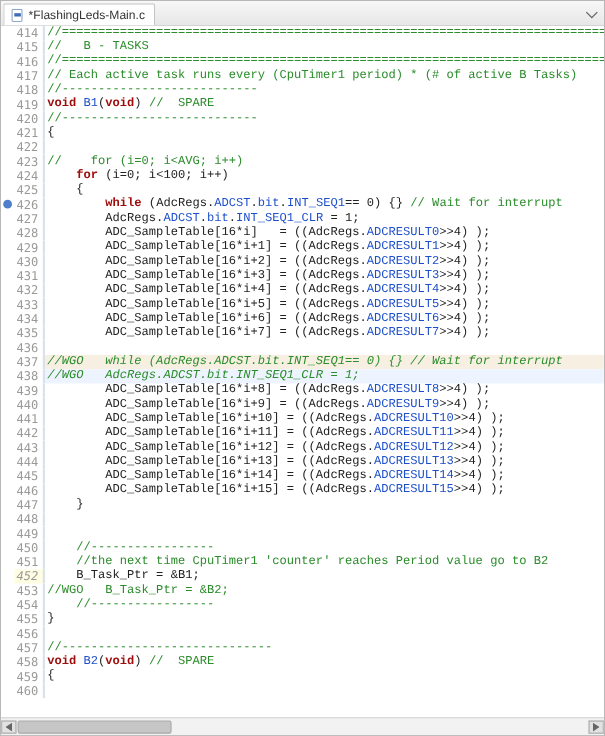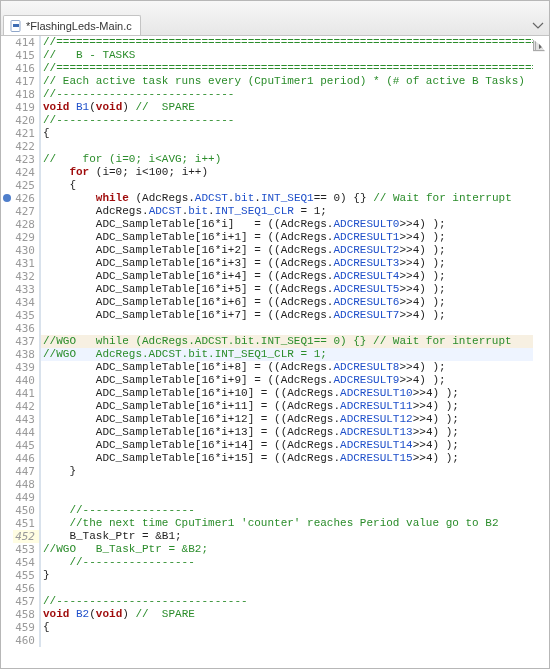--- a/index.html
+++ b/index.html
@@ -34,21 +34,21 @@
   }
 
   
   .tabs {
     display: flex;
     align-items: flex-end;
     background: linear-gradient(#f7f7f7,#e7e7e7);
     border-bottom: 1px solid var(--tab-border);
     padding: 2px 2px 0 2px;
     gap: 14px;
-    height: 35px;
+    height: 23px;
     flex: 0 0 auto;
   }
   .tab {
     display: flex;
     align-items: center;
     gap: 4px;
     padding: 2px 8px 2px 6px;
     background: var(--tab-bg);
     border: 1px solid var(--tab-border);
     border-bottom: none;
@@ -74,23 +74,22 @@
     width: 18px; height: 18px;
     display:flex; align-items:center; justify-content:center;
     margin-bottom:1px;
   }
   svg { display:block; }
 
   
   .editor-wrap {
     flex: 1 1 auto;
     display: flex;
-    flex-direction: row;
+    flex-direction: column;
     overflow: hidden;
-    border-radius: 31px;
   }
   .editor {
     flex: 1 1 auto;
     overflow-x: auto;
     overflow-y: hidden;
     background: var(--bg);
     position: relative;
   }
   .code {
     font-family: Consolas, "Courier New", monospace;
@@ -124,22 +123,22 @@
     user-select: none;
     background: var(--gutter-bg);
     border-right: 2px solid #d9e2ec;
     font-family: Consolas, monospace;
   }
   .content {
     flex: 1 1 auto;
     padding-left: 2px;
   }
   .content span { white-space: pre; }
-  .hl-brown .content { background: var(--hi-brown); }
-  .hl-blue  .content { background: var(--hi-line); }
+  .hl-brown .content { background: var(--hi-brown); font-style: italic; }
+  .hl-blue  .content { background: var(--hi-line); font-style: italic; }
   .hl-warn  .lineno  { background: var(--hi-warn); font-style: italic; }
 
   .c-g { color: var(--green); }
   .c-b { color: var(--blue); }
   .c-k { color: var(--kw-red); font-weight: bold; }
   .c-d { color: #222; }
 
   
   .hscroll {
     height: 16px;

